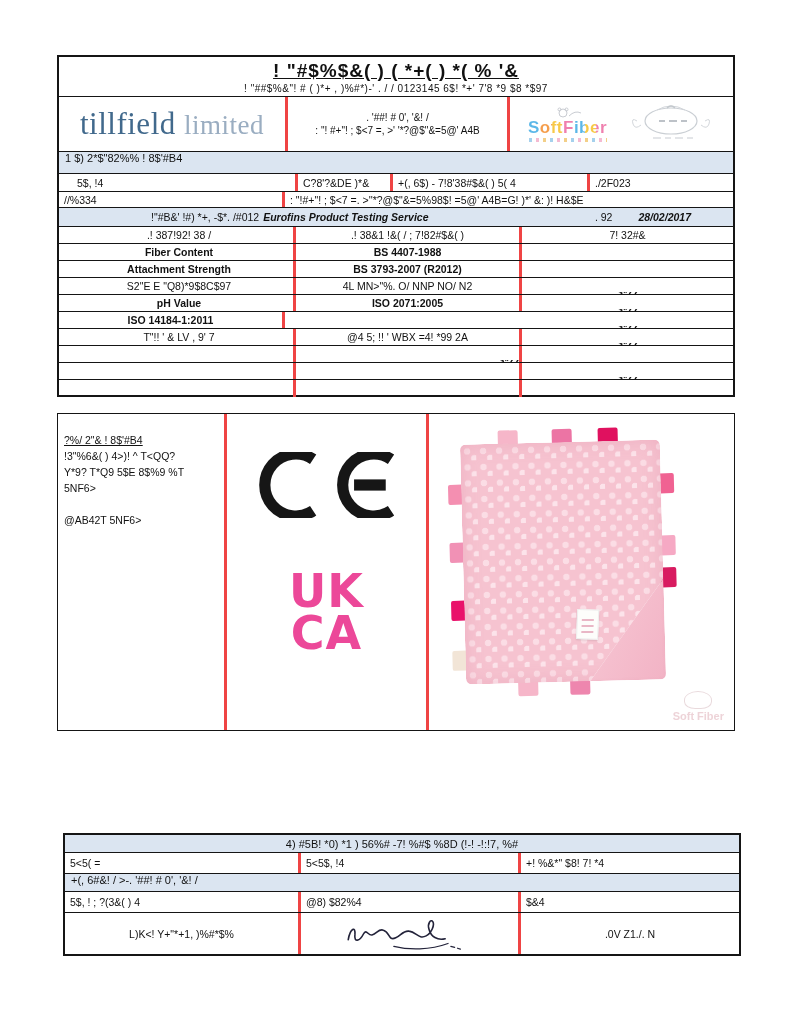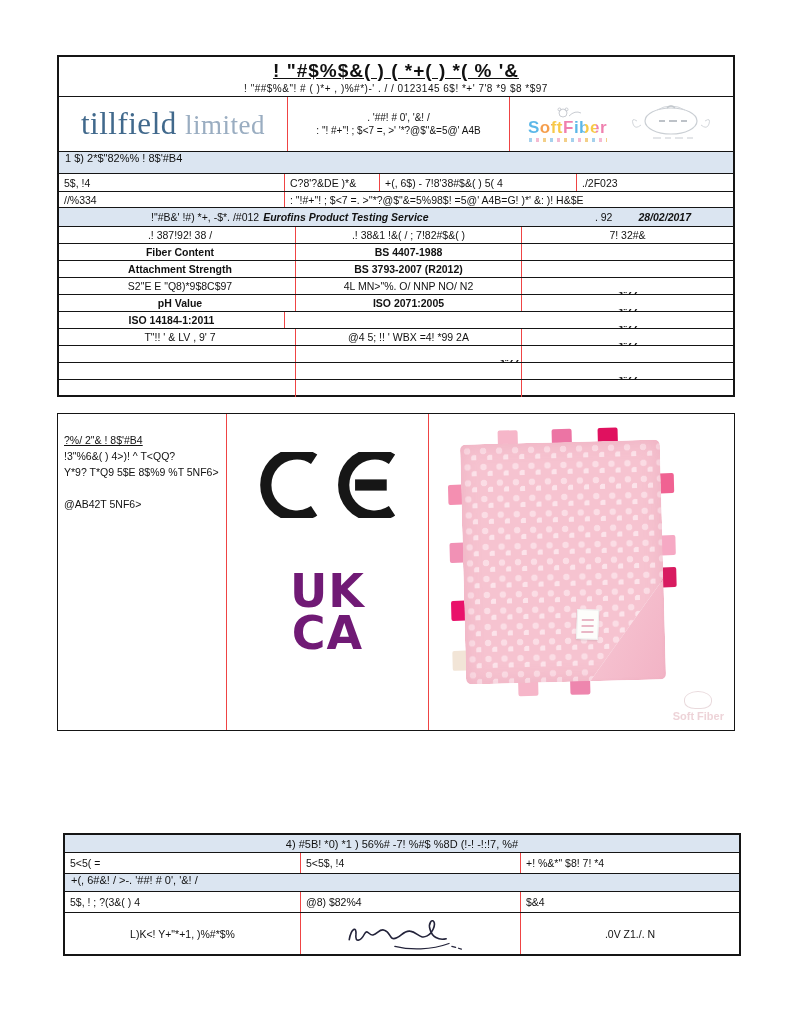--- a/index.html
+++ b/index.html
@@ -1,21 +1,21 @@
 <!DOCTYPE html>
 <html><head>
 <meta charset="utf-8">
 <style>
   html,body{margin:0;padding:0;background:#e8e8e8;}
   .page{position:relative;width:791px;height:1024px;background:#ffffff;margin:0 auto;
         font-family:"Liberation Sans",sans-serif;color:#111;overflow:hidden;}
   .tbl{position:absolute;border:2px solid #151515;box-sizing:border-box;background:#fff;}
   .r{display:flex;border-bottom:1px solid #151515;box-sizing:border-box;align-items:stretch;}
   .r:last-child{border-bottom:none;}
-  .c{border-right:1px solid #ef4444;box-sizing:border-box;display:flex;align-items:center;
+  .c{border-right:3px solid #ef4444;box-sizing:border-box;display:flex;align-items:center;
      padding:1px 5px;overflow:hidden;white-space:nowrap;font-size:10.5px;}
   .c:last-child{border-right:none;flex:1;}
   .blue{background:#dbe5f1;}
   .ctr{justify-content:center;text-align:center;}
   .b{font-weight:bold;}
   .i{font-style:italic;}
 
   
   #t1{left:57px;top:55px;width:678px;height:342px;}
   .titlerow{flex-direction:column;justify-content:center;align-items:center;height:40px;}
@@ -27,21 +27,21 @@
   .tillfield .lim{color:#9aadc1;font-size:27px;}
   .addrcell{width:222px;flex-direction:column;justify-content:center;text-align:center;font-size:10px;line-height:13px;}
   .brandcell{justify-content:space-around;padding:0 8px;}
   .softtouch{position:relative;text-align:center;line-height:1;}
   .st-word{font-weight:bold;font-size:17px;letter-spacing:.5px;
     background:linear-gradient(90deg,#5bb7e8 0 14%,#f59e4c 14% 30%,#f7c948 30% 44%,#ef7fae 44% 58%,#5bb7e8 58% 72%,#f7c948 72% 86%,#ef7fae 86% 100%);
     -webkit-background-clip:text;background-clip:text;color:transparent;}
   .st-dots{margin-top:2px;height:4px;background:repeating-linear-gradient(90deg,#8fc5e8 0 3px,transparent 3px 7px,#f2a9c6 7px 10px,transparent 10px 14px,#f0c36a 14px 17px,transparent 17px 21px);width:78px;margin-left:auto;margin-right:auto;opacity:.8;}
   .bandrow{height:22px;}
   .band-label{font-size:11px;padding-left:6px;}
-  .inforow{height:18px;}
+  .inforow{height:18px;padding-left:13px;}
   .addr2row{height:16px;}
   .labrow{height:19px;font-size:10.5px;}
   .hdrrow{height:17px;}
   .testrow{height:17px;}
   .emptyrow{height:17px;}
   .col-a{width:231px;margin-left:6px;}
   .col-b{width:226px;}
   .cw1{width:226px;} .cw2{width:95px;} .cw3{width:197px;}
   .testrow .name,.testrow .method{font-weight:bold;}
   .testrow.plain .name,.testrow.plain .method{font-weight:normal;}
@@ -52,21 +52,21 @@
 
   
   #t2{left:57px;top:413px;width:678px;height:318px;border-width:1.5px;}
   #t2 .r{height:100%;border-bottom:none;}
   .m-left{width:169px;flex-direction:column;align-items:flex-start;justify-content:flex-start;
           padding:18px 6px 0 6px;font-size:10.5px;line-height:16px;white-space:normal;}
   .m-left .u{text-decoration:underline;}
   .m-left .gap{height:16px;}
   .m-marks{width:202px;flex-direction:column;justify-content:flex-start;align-items:center;padding-top:38px;}
   .ukca{margin-top:52px;font-family:"DejaVu Sans",sans-serif;font-weight:800;font-size:46px;
-        line-height:42px;letter-spacing:1px;color:#701a75;text-align:center;}
+        line-height:42px;letter-spacing:1px;color:#ec4899;text-align:center;}
   .m-photo{position:relative;padding:0;}
   .blanket-wrap{position:absolute;left:34px;top:28px;width:200px;height:240px;transform:rotate(-1.5deg);}
   .blanket{position:absolute;inset:0;border-radius:6px;
      background:
        radial-gradient(circle at 7px 7px,#fbdde5 3px,rgba(0,0,0,0) 3.6px),
        radial-gradient(circle at 14px 14px,#fce3ea 3px,rgba(0,0,0,0) 3.6px),
        #f6c3d0;
      background-size:16px 16px,16px 16px,auto;
      clip-path:polygon(0 0,100% 0,100% 58%,62% 100%,0 100%);
      box-shadow:inset 0 0 18px rgba(214,120,150,.25);}

